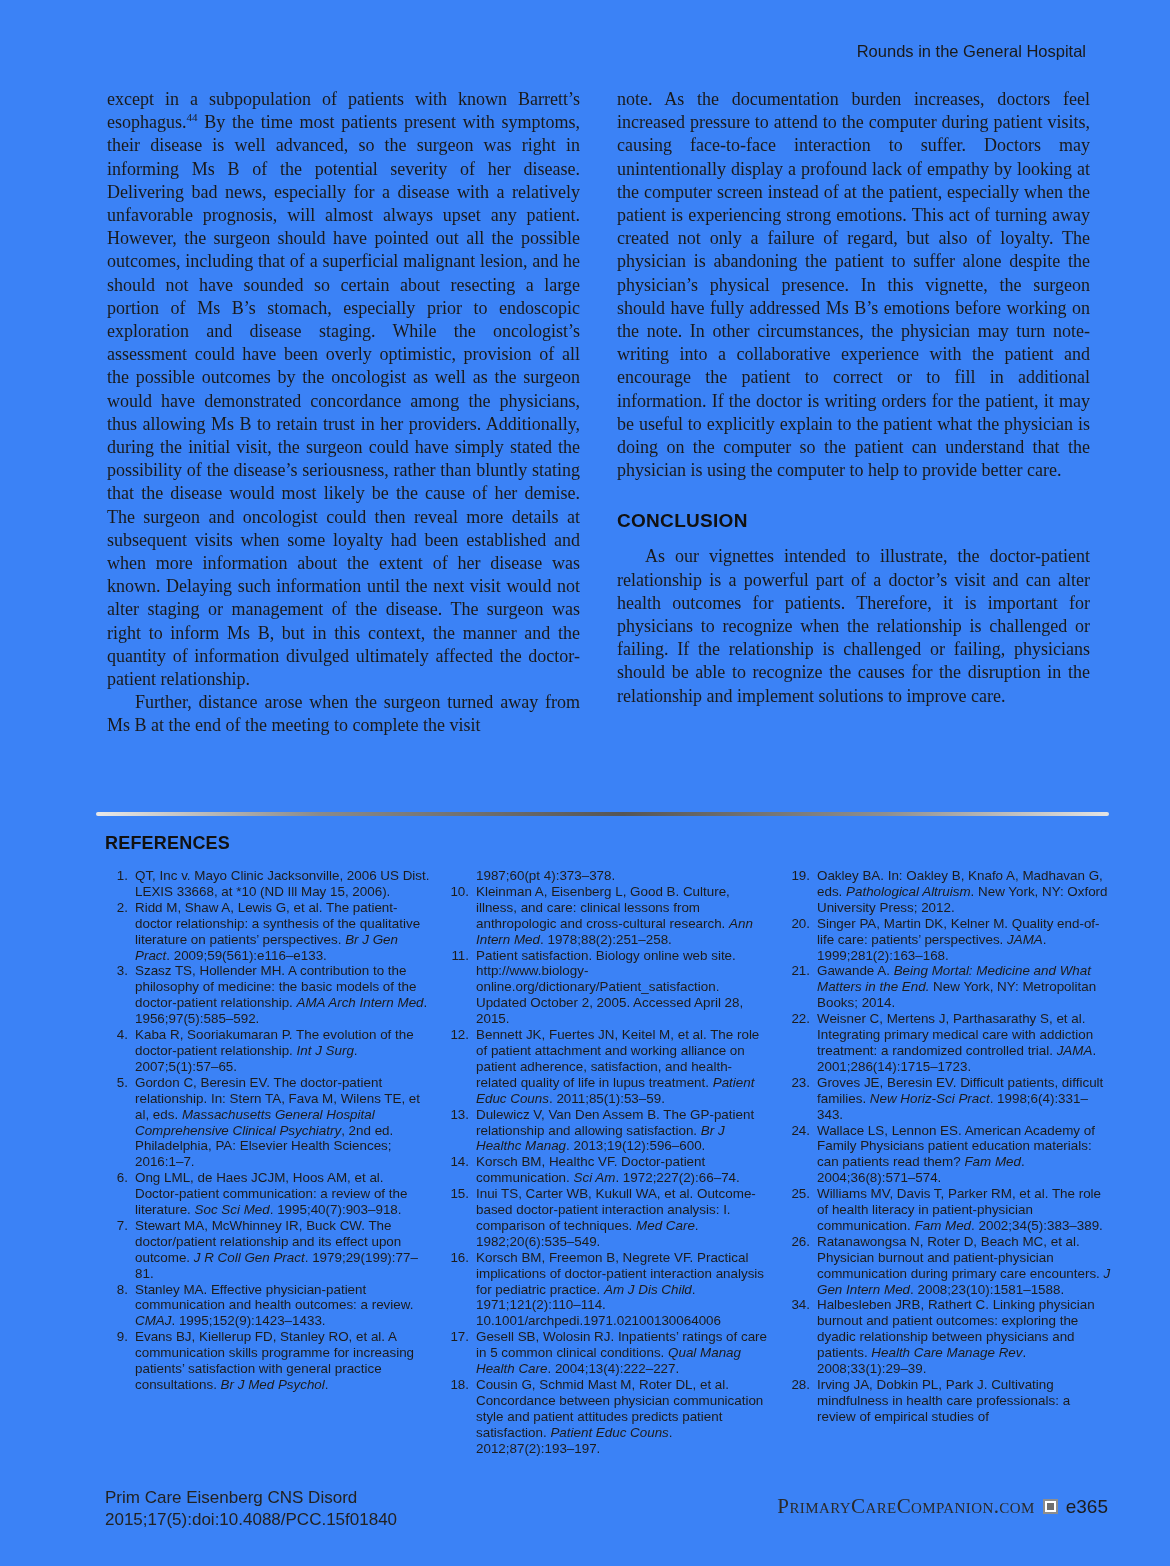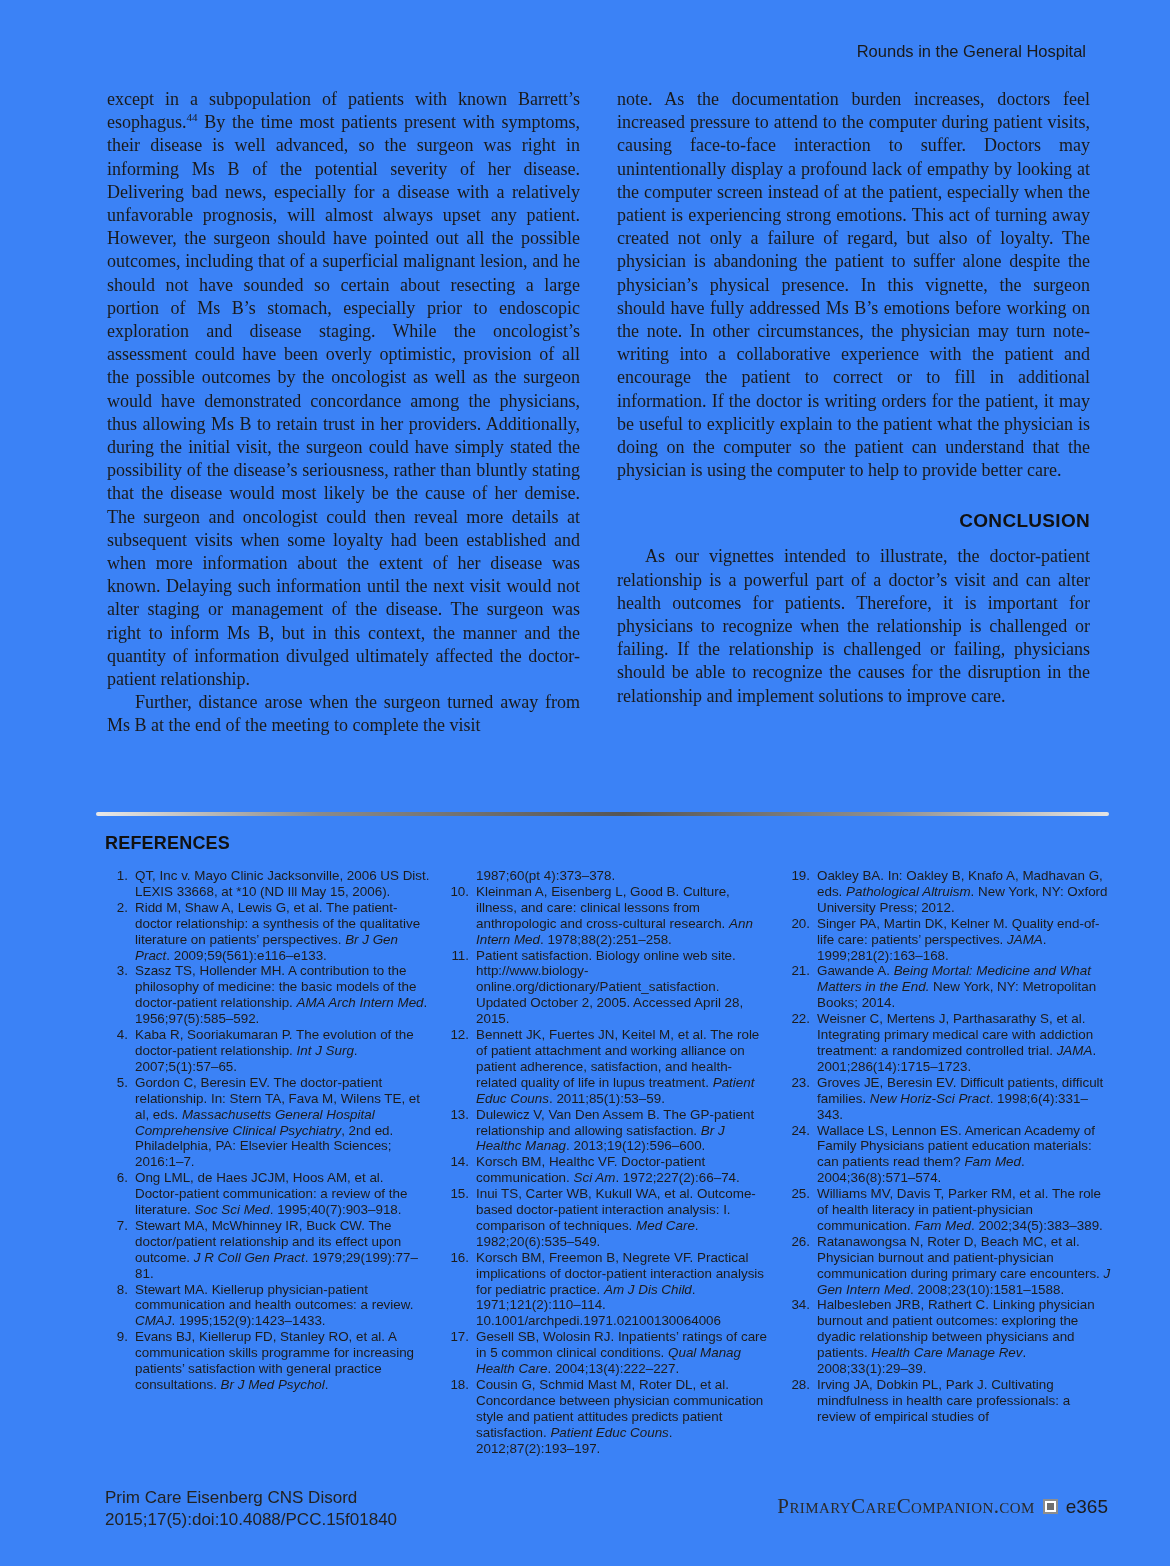--- a/index.html
+++ b/index.html
@@ -49,21 +49,20 @@
     vertical-align: super;
     line-height: 0;
   }
   .section-heading {
     margin: 28px 0 13px 0;
     font-family: "Liberation Sans", sans-serif;
     font-weight: bold;
     font-size: 19px;
     letter-spacing: 0.3px;
     color: #111;
-    text-align: right;
   }
   
   .divider {
     position: absolute;
     top: 812px;
     left: 96px;
     width: 1013px;
     height: 4px;
     background: linear-gradient(to right, #e9e9e9, #8a8a8a 22%, #555555 52%, #8f8f8f 78%, #e4e4e4);
     border-radius: 2px;
@@ -192,21 +191,21 @@
           <div class="ref">
             <span class="ref-num">6.</span>
             <span class="ref-body"><span>Ong LML, de Haes JCJM, Hoos AM, et al. Doctor-patient communication: a review of the literature. </span><i>Soc Sci Med</i><span>. 1995;40(7):903–918.</span></span>
           </div>
           <div class="ref">
             <span class="ref-num">7.</span>
             <span class="ref-body"><span>Stewart MA, McWhinney IR, Buck CW. The doctor/patient relationship and its effect upon outcome. </span><i>J R Coll Gen Pract</i><span>. 1979;29(199):77–81.</span></span>
           </div>
           <div class="ref">
             <span class="ref-num">8.</span>
-            <span class="ref-body"><span>Stewart MA. Kiellerup physician-patient communication and health outcomes: a review. </span><i>CMAJ</i><span>. 1995;152(9):1423–1433.</span></span>
+            <span class="ref-body"><span>Stanley MA. Effective physician-patient communication and health outcomes: a review. </span><i>CMAJ</i><span>. 1995;152(9):1423–1433.</span></span>
           </div>
           <div class="ref">
             <span class="ref-num">9.</span>
             <span class="ref-body"><span>Evans BJ, Kiellerup FD, Stanley RO, et al. A communication skills programme for increasing patients’ satisfaction with general practice consultations. </span><i>Br J Med Psychol</i><span>.</span></span>
           </div>
         </div>
       <div class="refs-col">
           <div class="ref cont">
             <span class="ref-body"><span>1987;60(pt 4):373–378.</span></span>
           </div>

